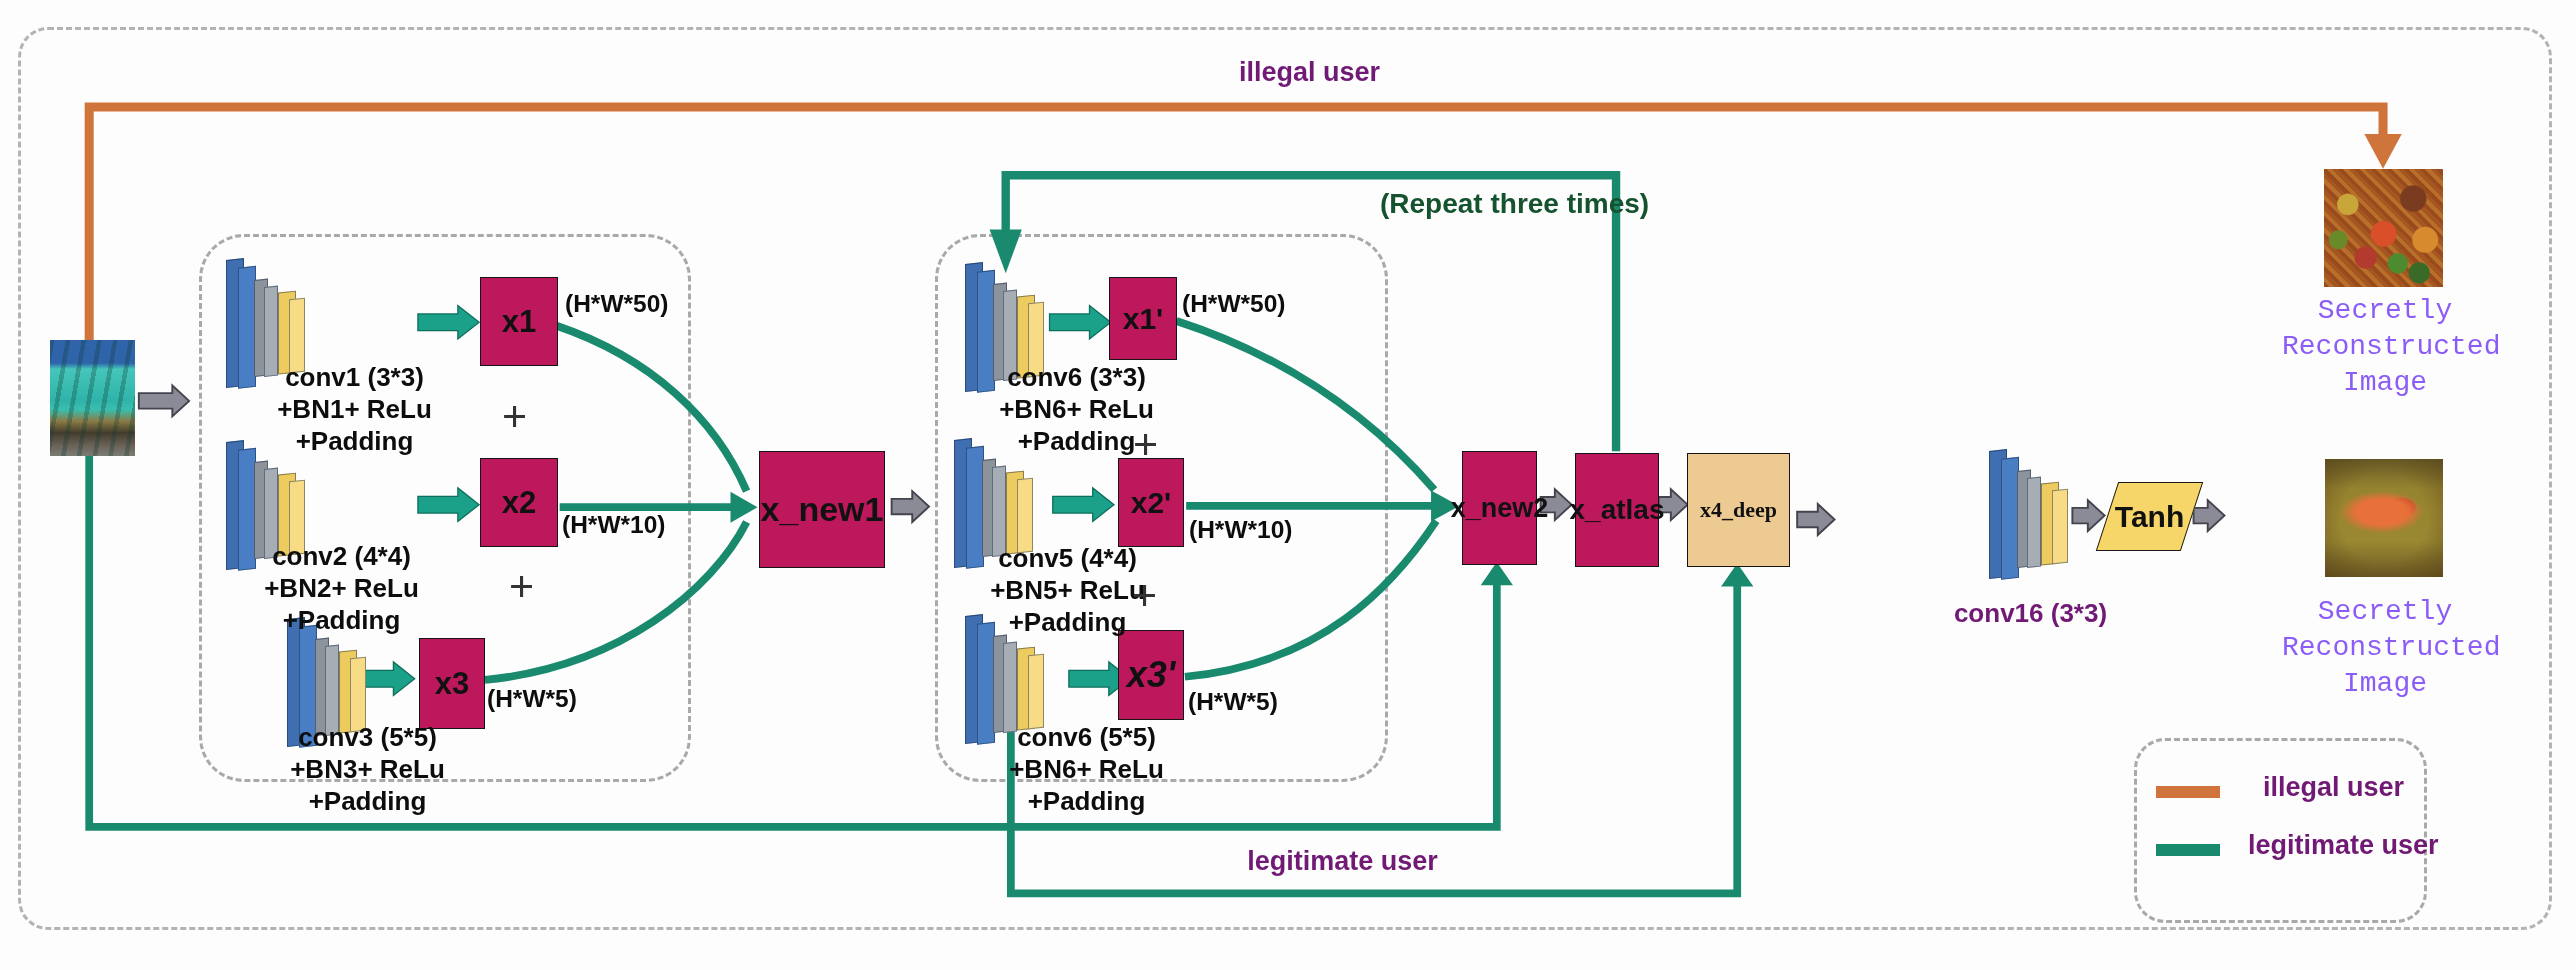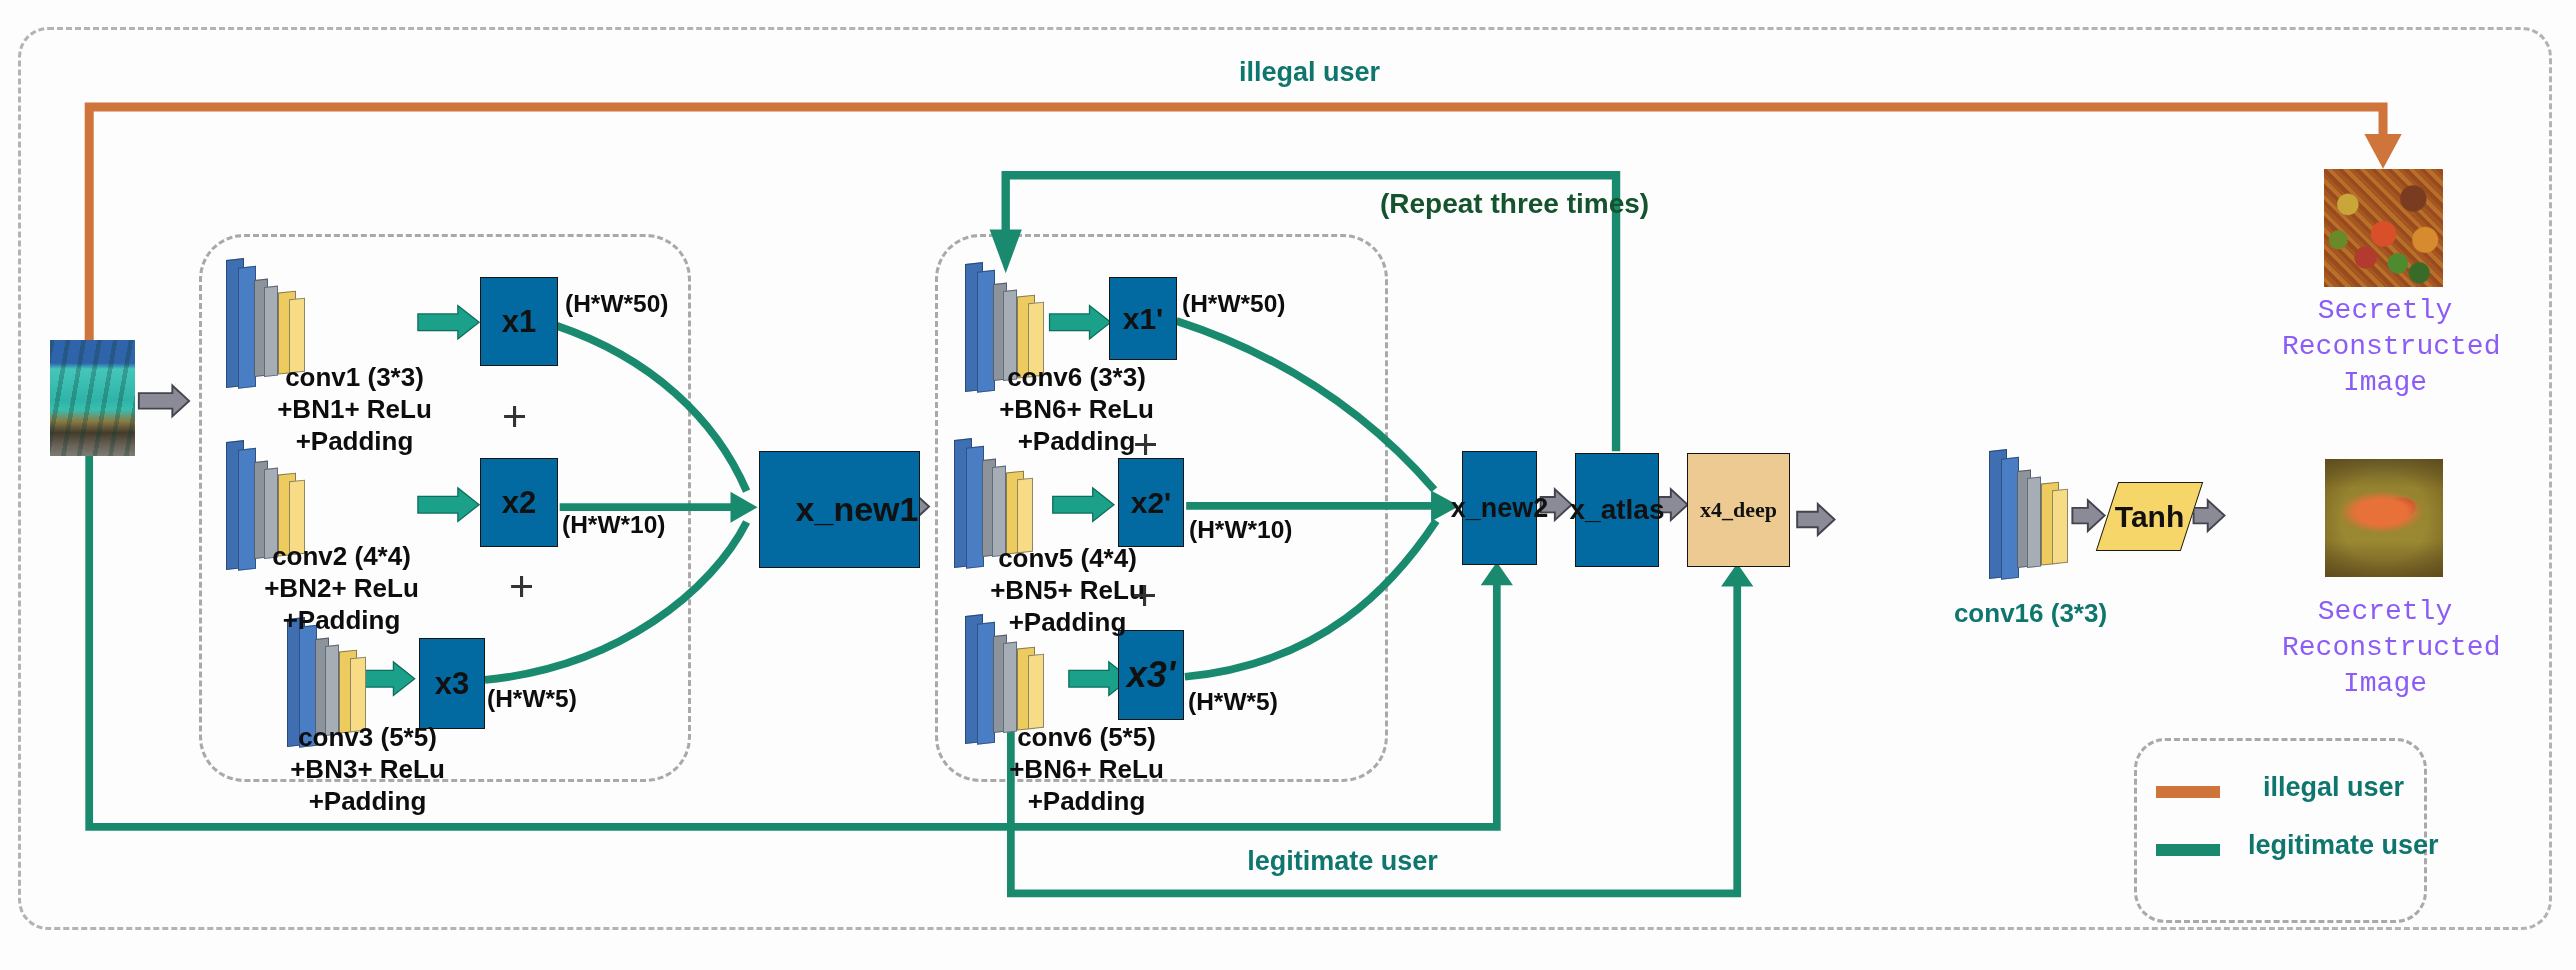--- a/index.html
+++ b/index.html
@@ -4,37 +4,37 @@
 <style>
   html,body{margin:0;padding:0;background:#fff;}
   #canvas{position:relative;width:2576px;height:970px;background:#fdfdfd;overflow:hidden;
           font-family:"Liberation Sans", sans-serif;}
   .abs{position:absolute;}
   
   .frame{border:3.9px dashed #b3b3b3;border-radius:30px;}
   .groupbox{border:3.9px dashed #a9a9a9;border-radius:45px;}
   .legendbox{border:3.2px dashed #a9a9a9;border-radius:31px;}
   
-  .node{background:#0369a1;border:1.9px solid #151515;display:flex;align-items:center;justify-content:center;
+  .node{background:#be185d;border:1.9px solid #151515;display:flex;align-items:center;justify-content:center;
         font-weight:700;color:#111;z-index:3;}
   .node.tan{background:#ecca92;}
   
   .stack{width:76px;height:137px;transform:skewY(-6deg);z-index:3;}
   .plate{position:absolute;border:1.3px solid rgba(10,30,60,.45);}
   .p1{left:0;top:2.6px;width:15.5px;height:126px;background:#3f6fb0;}
   .p2{left:12.2px;top:11.6px;width:15.5px;height:119px;background:#4a7ec4;}
   .p3{left:28px;top:26px;width:11.6px;height:95px;background:#8d939b;}
   .p4{left:38px;top:34px;width:11.6px;height:88px;background:#a7adb5;}
   .p5{left:52px;top:41px;width:15.5px;height:80px;background:#eecb5f;}
   .p6{left:63px;top:49px;width:14px;height:72px;background:#f7dc85;}
   
   .convlabel{width:271px;text-align:center;font-weight:700;font-size:26px;line-height:32px;color:#0d0d0d;z-index:4;}
   .dim{font-weight:700;font-size:24.5px;color:#0d0d0d;z-index:4;white-space:nowrap;}
   .plus{font-size:43px;font-weight:400;color:#333;z-index:4;}
-  .biglabel{font-weight:700;font-size:27px;color:#0f766e;text-align:center;z-index:4;white-space:nowrap;}
+  .biglabel{font-weight:700;font-size:27px;color:#701a75;text-align:center;z-index:4;white-space:nowrap;}
   .caption{font-family:"Liberation Mono", monospace;font-size:28px;line-height:36px;color:#8b5cf6;z-index:4;}
   .caption div{white-space:nowrap;}
   .repeat{font-weight:700;font-size:28px;color:#14532d;z-index:4;white-space:nowrap;}
   
   .tanh{background:#f7d669;border:1.9px solid #1a1a1a;transform:skewX(-18deg);
         display:flex;align-items:center;justify-content:center;z-index:3;}
   .tanh span{transform:skewX(18deg);font-weight:700;font-size:30px;color:#111;}
   
   .pic{z-index:3;}
   .img-encrypted{background:
@@ -160,21 +160,21 @@
   <div class="abs convlabel" style="left:232px;top:721px;">
     <div>conv3 (5*5)</div>
     <div>+BN3+ ReLu</div>
     <div>+Padding</div>
   </div>
   <div class="abs node" style="left:419px;top:638px;width:64px;height:89px;font-size:31px;">
     <span>x3</span>
   </div>
   <div class="abs dim" style="left:487px;top:685px;">(H*W*5)</div>
 
-  <div class="abs node" style="left:759px;top:451px;width:124px;height:115px;font-size:34px;padding-left:35px;">
+  <div class="abs node" style="left:759px;top:451px;width:124px;height:115px;font-size:34px;">
     <span>x_new1</span>
   </div>
 
   <div class="abs groupbox" style="left:935px;top:234px;width:447px;height:542px;"></div>
 
   <div class="abs repeat" style="left:1380px;top:188px;">(Repeat three times)</div>
 
   <div class="abs stack" style="left:965px;top:257px;">
     <span class="plate p1"></span>
       <span class="plate p2"></span>

